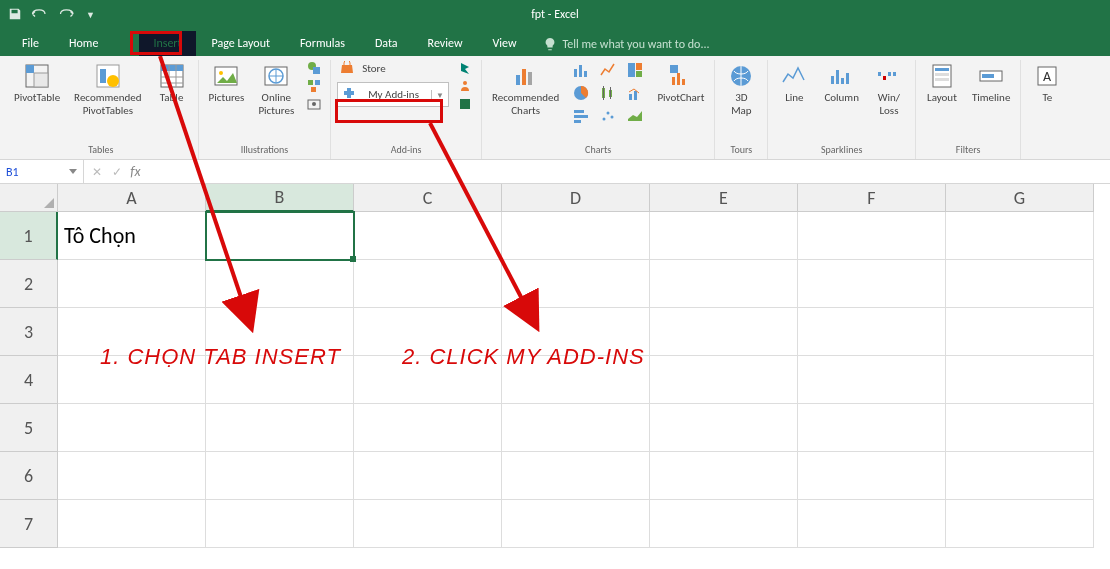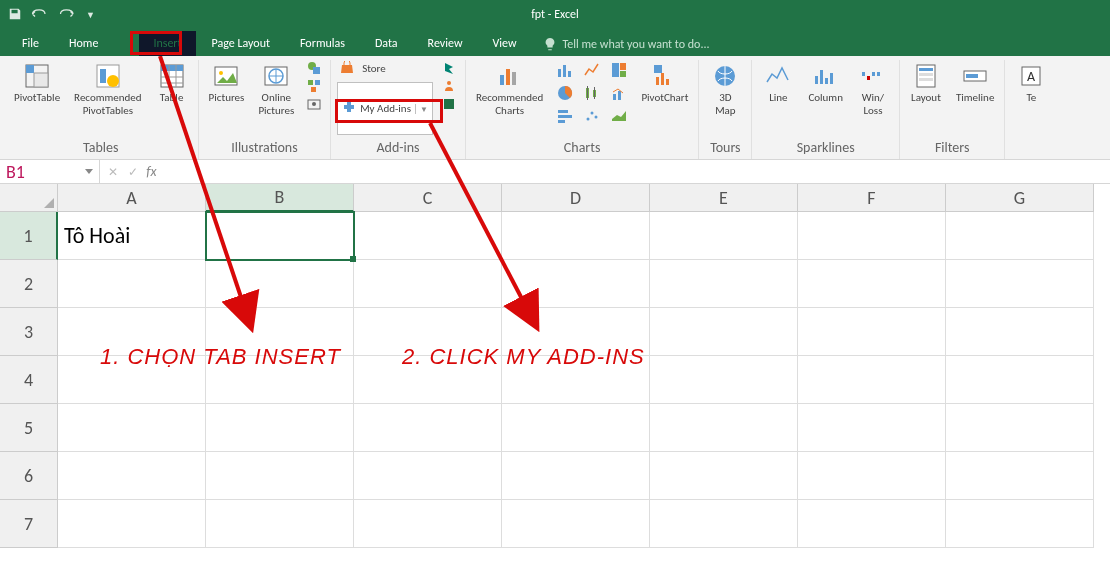--- a/index.html
+++ b/index.html
@@ -15,33 +15,33 @@
 .ribbon-tabs { background: #217346; height: 28px; display: flex; align-items: flex-end; padding-left: 8px; gap: 2px; }
 .tab { color: #fff; padding: 5px 14px 6px; font-size: 12px; cursor: pointer; }
 .tab.active { background: #0f172a; color: #217346; margin-left: 25px; }
 .tellme { color: #c5e0d0; font-size: 12px; padding: 5px 10px; display: flex; align-items: flex-start; gap: 6px; }
 .tellme svg { width: 14px; height: 14px; }
 
 
 .ribbon { background: #f3f3f3; height: 104px; display: flex; border-bottom: 1px solid #d6d6d6; padding: 4px 0 0 4px; overflow: hidden; }
 .group { display: flex; flex-direction: column; align-items: center; padding: 0 6px; border-right: 1px solid #e0e0e0; }
 .group-body { display: flex; gap: 6px; flex: 1; align-items: flex-start; }
-.group-label { font-size: 14px; color: #666; padding: 2px 0 3px; text-align: center; }
+.group-label { font-size: 10px; color: #666; padding: 2px 0 3px; text-align: center; }
 .lg-btn { display: flex; flex-direction: column; align-items: center; gap: 2px; cursor: pointer; padding: 2px 4px; min-width: 40px; }
 .lg-btn .ico { width: 28px; height: 28px; display: flex; align-items: center; justify-content: center; }
 .lg-btn .lbl { font-size: 11px; color: #444; text-align: center; line-height: 1.15; }
 .sm-col { display: flex; flex-direction: column; gap: 2px; }
 .sm-btn { display: flex; align-items: center; gap: 8px; cursor: pointer; padding: 1px 3px; font-size: 11px; color: #444; }
 .sm-btn .sico { width: 14px; height: 14px; display: flex; align-items: center; justify-content: center; }
-.addins-box { border: 1px solid #c0c0c0; background: #fff; display: flex; align-items: center; gap: 4px; padding: 17px 4px; font-size: 11px; color: #444; }
+.addins-box { border: 1px solid #c0c0c0; background: #fff; display: flex; align-items: center; gap: 12px; padding: 3px 4px; font-size: 11px; color: #444; }
 .addins-box .drop { border-left: 1px solid #c0c0c0; padding-left: 4px; font-size: 8px; color: #888; }
 
 
 .formula-bar { height: 24px; border-bottom: 1px solid #d6d6d6; display: flex; align-items: center; }
-.name-box { width: 100px; border-right: 1px solid #d6d6d6; height: 100%; display: flex; align-items: center; padding: 0 6px; font-size: 18px; color: #be185d; position: relative; }
+.name-box { width: 84px; border-right: 1px solid #d6d6d6; height: 100%; display: flex; align-items: center; padding: 0 6px; font-size: 12px; color: #1d4ed8; position: relative; }
 .name-box::after { content: ''; position: absolute; right: 6px; width: 0; height: 0; border-left: 4px solid transparent; border-right: 4px solid transparent; border-top: 5px solid #888; }
 .fx-btns { display: flex; gap: 10px; padding: 0 8px; color: #bbb; font-size: 12px; }
 .fx-btns span { cursor: pointer; }
 .fx-label { font-style: italic; color: #888; font-size: 14px; margin-right: 14px; cursor: pointer; }
 .fx-input { flex: 1; border: none; outline: none; font-size: 12px; padding: 0 4px; height: 100%; }
 
 
 .grid-wrap { position: relative; }
 .colhead-row { display: flex; height: 28px; }
 .corner { width: 58px; background: #f0f0f0; border-right: 1px solid #ccc; border-bottom: 1px solid #ccc; position: relative; }
@@ -451,21 +451,21 @@
     <div class="colhead">A</div>
     <div class="colhead sel">B</div>
     <div class="colhead">C</div>
     <div class="colhead">D</div>
     <div class="colhead">E</div>
     <div class="colhead">F</div>
     <div class="colhead">G</div>
   </div>
   <div class="data-row">
     <div class="rowhead sel">1</div>
-    <div class="cell">Tô Hoài</div>
+    <div class="cell">Tô Chọn</div>
     <div class="cell sel"></div>
     <div class="cell"></div>
       <div class="cell"></div>
       <div class="cell"></div>
       <div class="cell"></div>
       <div class="cell"></div>
   </div>
   <div class="data-row">
       <div class="rowhead">2</div>
       <div class="cell"></div>

